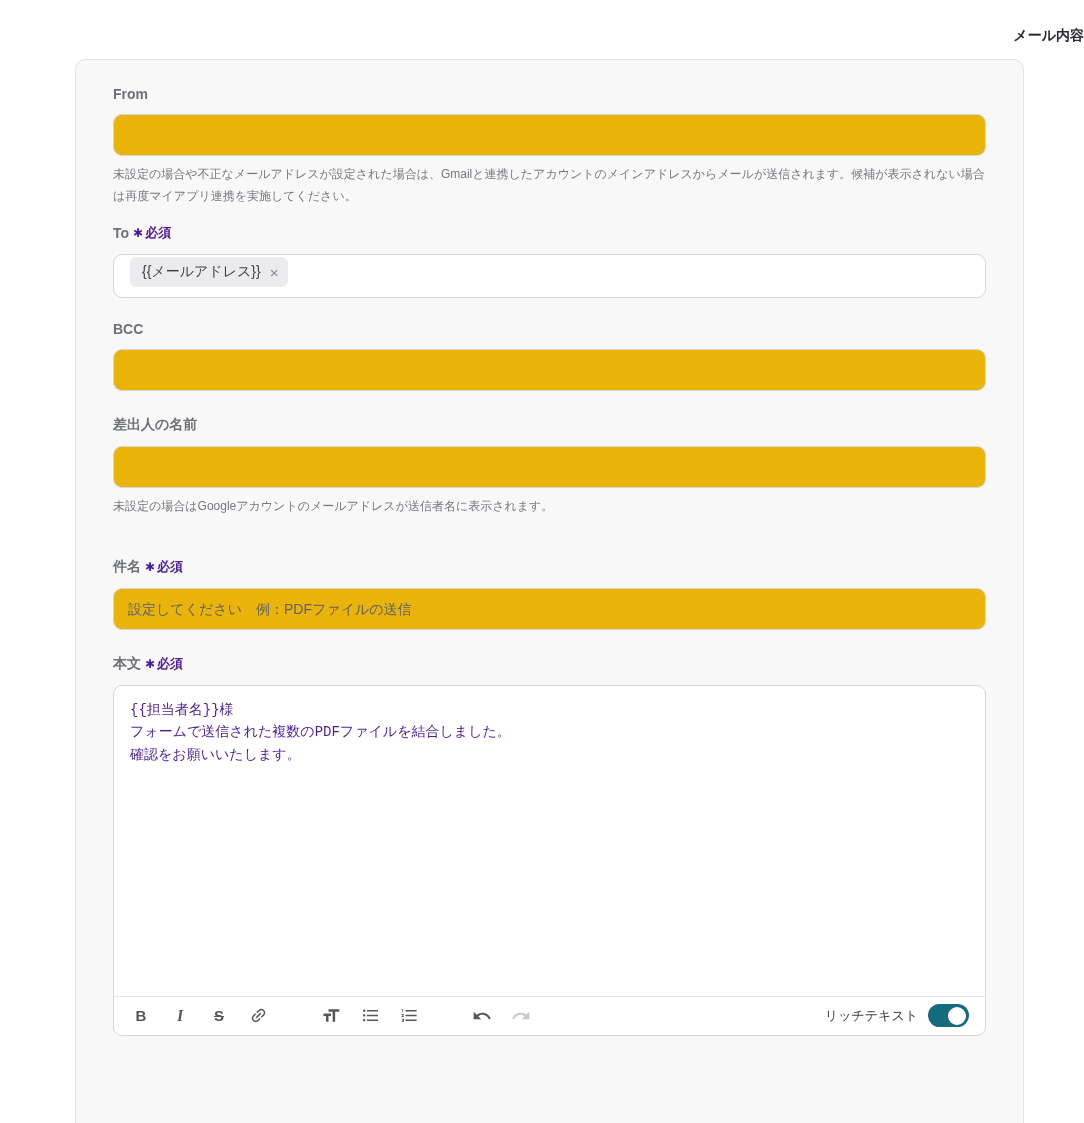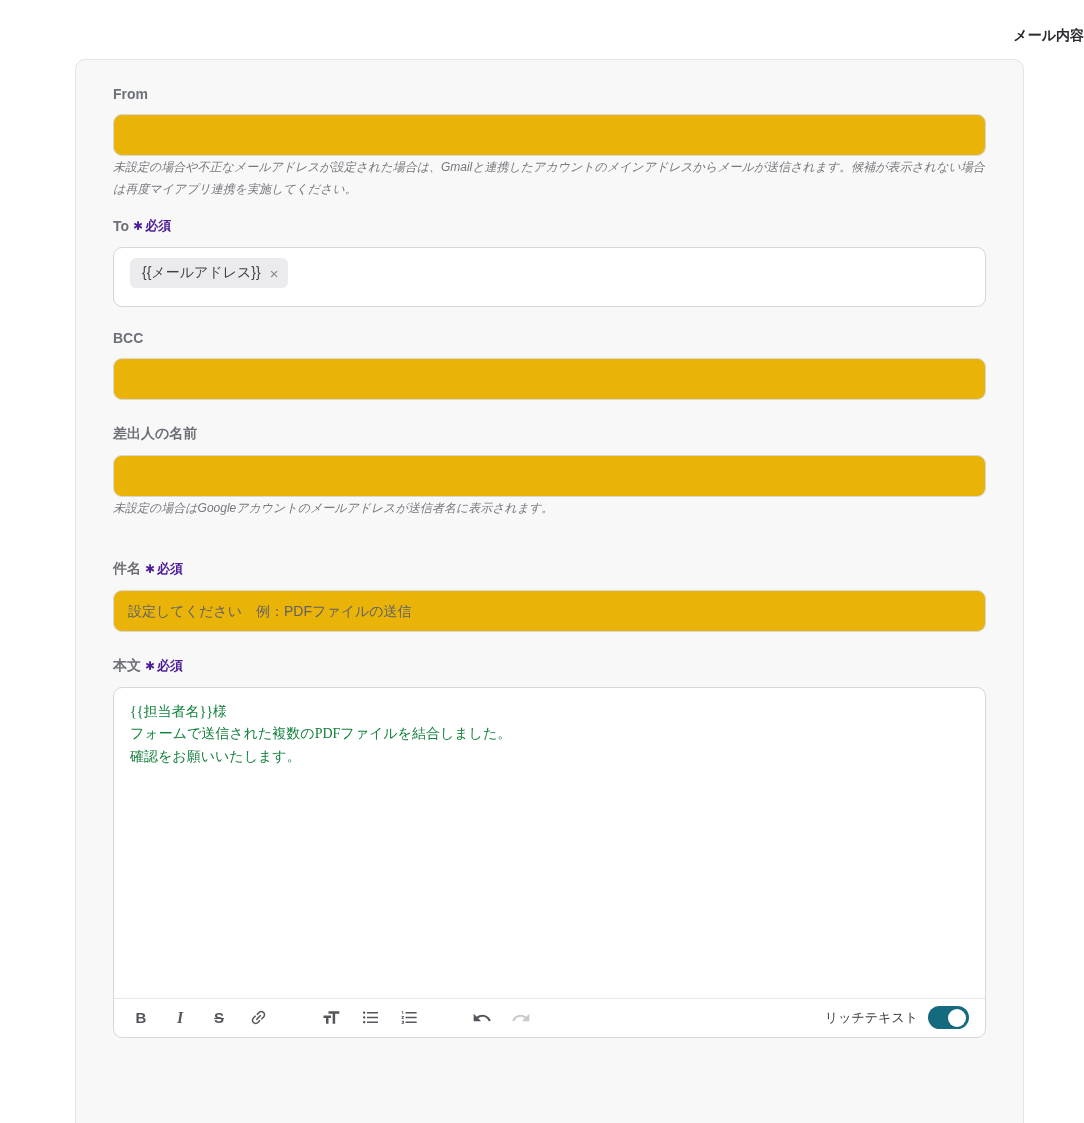--- a/index.html
+++ b/index.html
@@ -51,21 +51,21 @@
     border-radius: 9px;
     padding: 0 14px;
     font-size: 14px;
     color: #27272a;
     font-family: "Liberation Sans", "DejaVu Sans", sans-serif;
     outline: none;
   }
   .text-input::placeholder { color: #5f6268; opacity: 1; }
   .chip-input {
     width: 100%;
-    height: 60px;
+    height: 44px;
     background: #ffffff;
     border: 1px solid #d6d6db;
     border-radius: 9px;
     padding: 0 8px 8px 16px;
     display: flex;
     align-items: center;
   }
   .chip {
     display: inline-flex;
     align-items: center;
@@ -76,25 +76,25 @@
     color: #3f3f46;
     gap: 9px;
   }
   .chip-close {
     color: #86868c;
     font-size: 15px;
     line-height: 1;
     cursor: pointer;
   }
   .helper {
+    margin-top: 7px;
     font-size: 12px;
     line-height: 1.85;
     color: #77777e;
     max-width: 900px;
-    font-style: italic;
   }
   .field-from { margin-bottom: 17px; }
   .field-to { margin-bottom: 23px; }
   .field-cc, .field-bcc { margin-bottom: 25px; }
   .field-sender { margin-bottom: 18px; }
   .field-subject { margin-bottom: 25px; margin-top: 40px; }
   .editor {
     background: #ffffff;
     border: 1px solid #d6d6db;
     border-radius: 9px;
@@ -103,22 +103,22 @@
   .editor-textarea {
     display: block;
     width: 100%;
     height: 310px;
     border: none;
     resize: none;
     outline: none;
     padding: 13px 16px;
     font-size: 14px;
     line-height: 1.62;
-    color: #15803d;
-    font-family: Liberation Serif, serif;
+    color: #4c1d95;
+    font-family: Liberation Mono, monospace;
     background: transparent;
   }
   .editor-toolbar {
     height: 39px;
     border-top: 1px solid #e7e7ea;
     display: flex;
     align-items: center;
     padding: 0 16px 0 14px;
   }
   .tb-btn {

